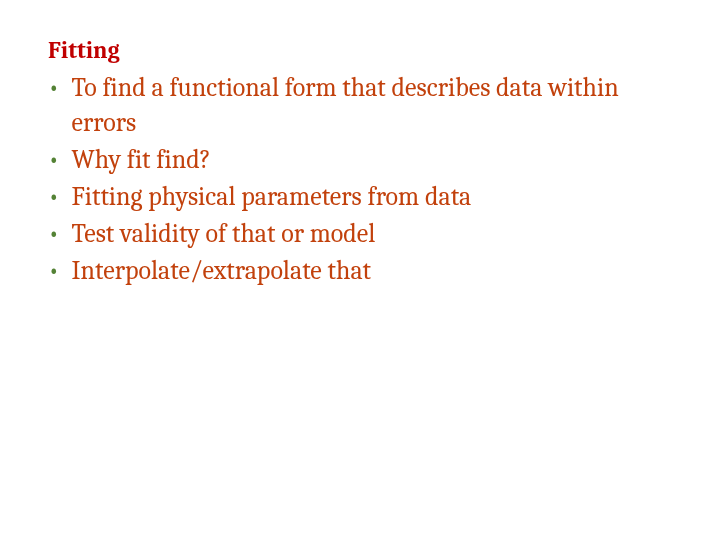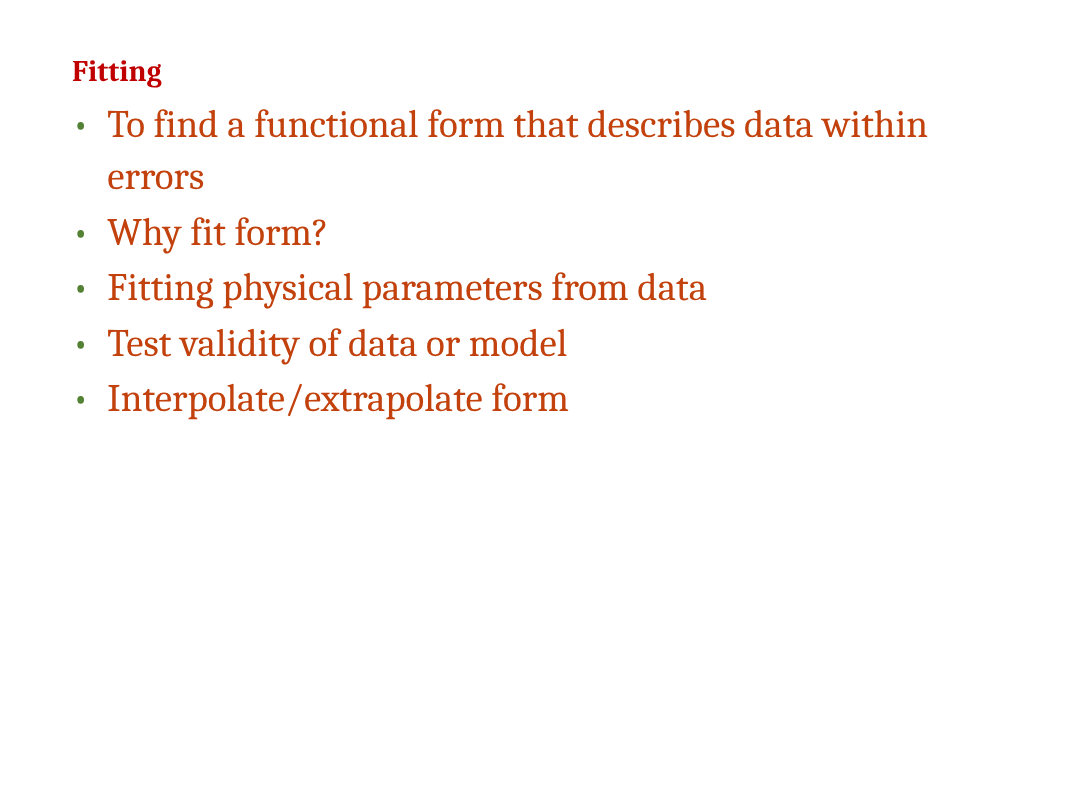--- a/index.html
+++ b/index.html
@@ -11,21 +11,21 @@
       width: 720px;
       height: 540px;
       background: #ffffff;
       font-family: Cambria, Georgia, 'Times New Roman', serif;
       padding: 36px 48px;
     }
     .slide {
       width: 100%;
     }
     .title {
-      font-size: 20px;
+      font-size: 24px;
       font-weight: bold;
       color: #c00000;
       margin-bottom: 6px;
       line-height: 1.2;
     }
     .bullet-list {
       list-style: none;
       padding-left: 0;
     }
     .bullet-item {
@@ -52,28 +52,28 @@
 
 <div class="slide">
   <div class="title">Fitting</div>
   <ul class="bullet-list">
     <li class="bullet-item">
       <span class="bullet-marker">•</span>
       <span class="bullet-text">To find a functional form that describes data within errors</span>
     </li>
     <li class="bullet-item">
       <span class="bullet-marker">•</span>
-      <span class="bullet-text"> Why fit form?</span>
+      <span class="bullet-text"> Why fit find?</span>
     </li>
     <li class="bullet-item">
       <span class="bullet-marker">•</span>
       <span class="bullet-text">Fitting physical parameters from data</span>
     </li>
     <li class="bullet-item">
       <span class="bullet-marker">•</span>
-      <span class="bullet-text">Test validity of data or model</span>
+      <span class="bullet-text">Test validity of that or model</span>
     </li>
     <li class="bullet-item">
       <span class="bullet-marker">•</span>
-      <span class="bullet-text">Interpolate/extrapolate form</span>
+      <span class="bullet-text">Interpolate/extrapolate that</span>
     </li>
   </ul>
 </div>
 
 </body></html>

